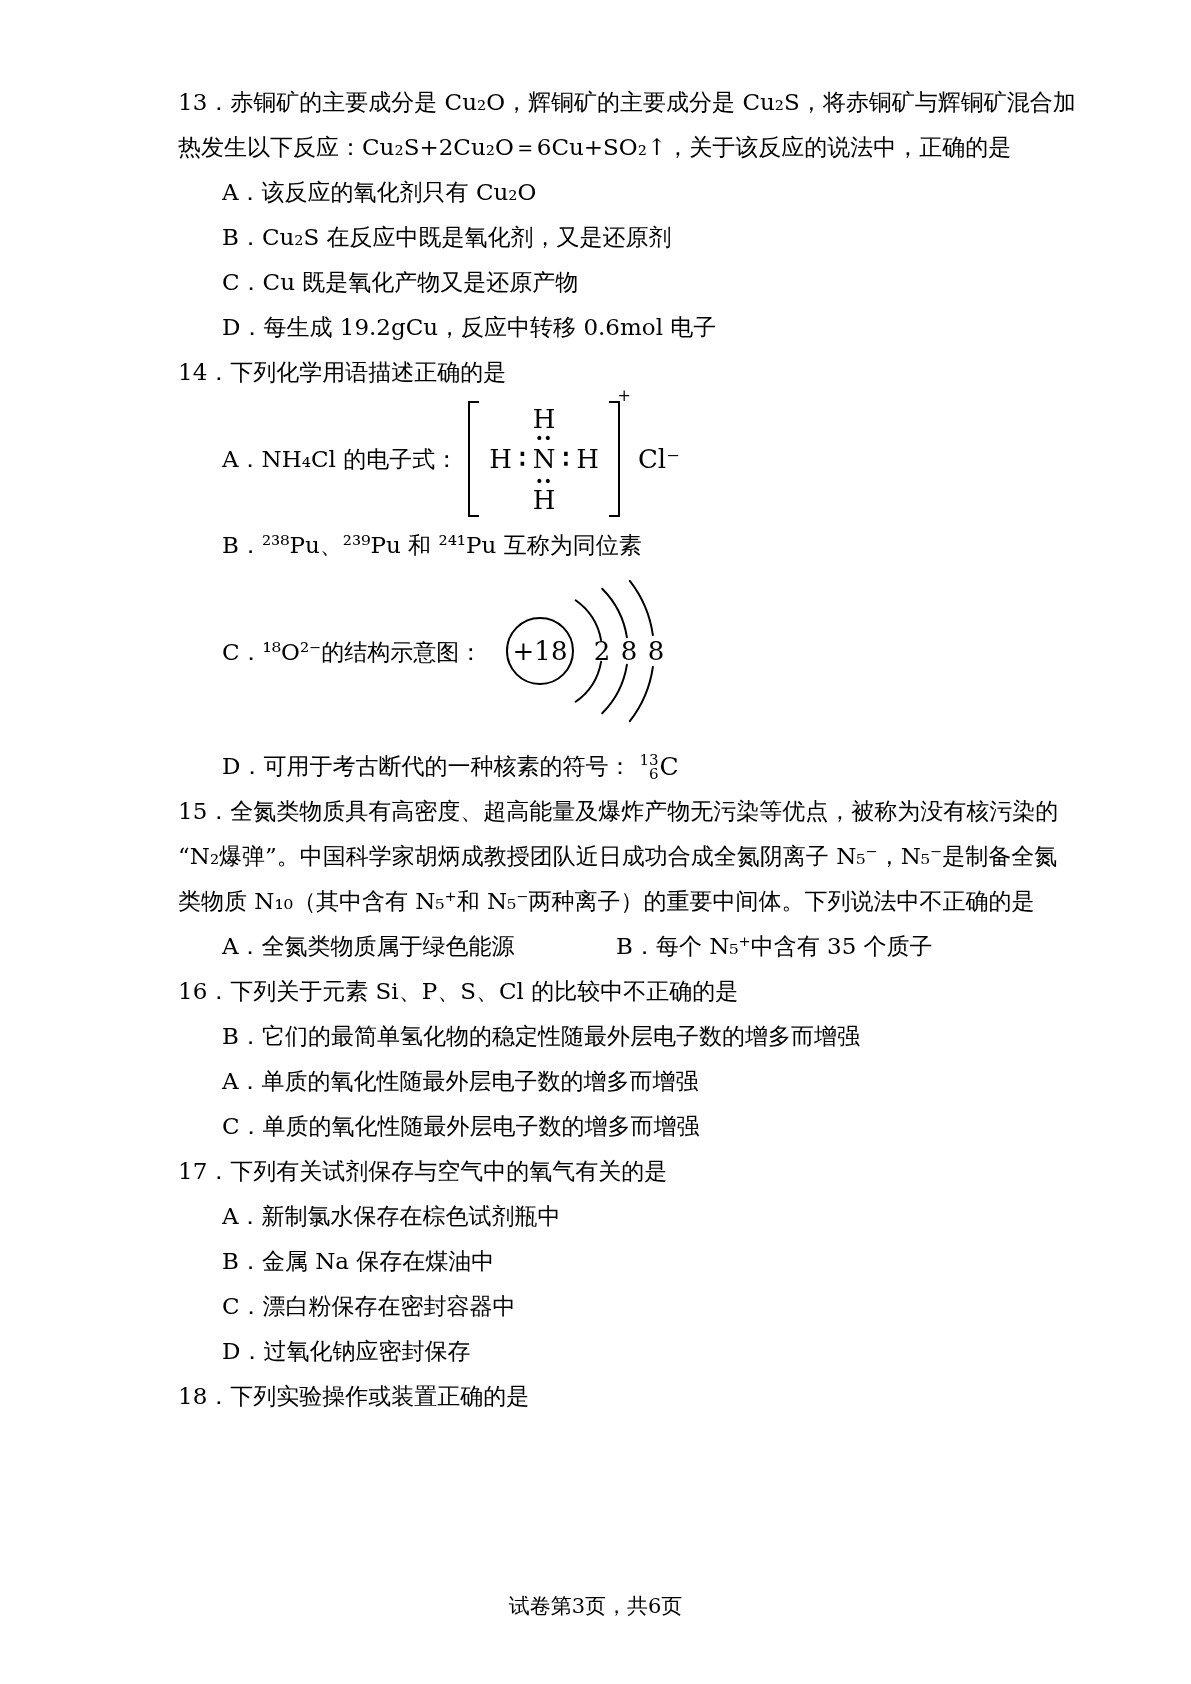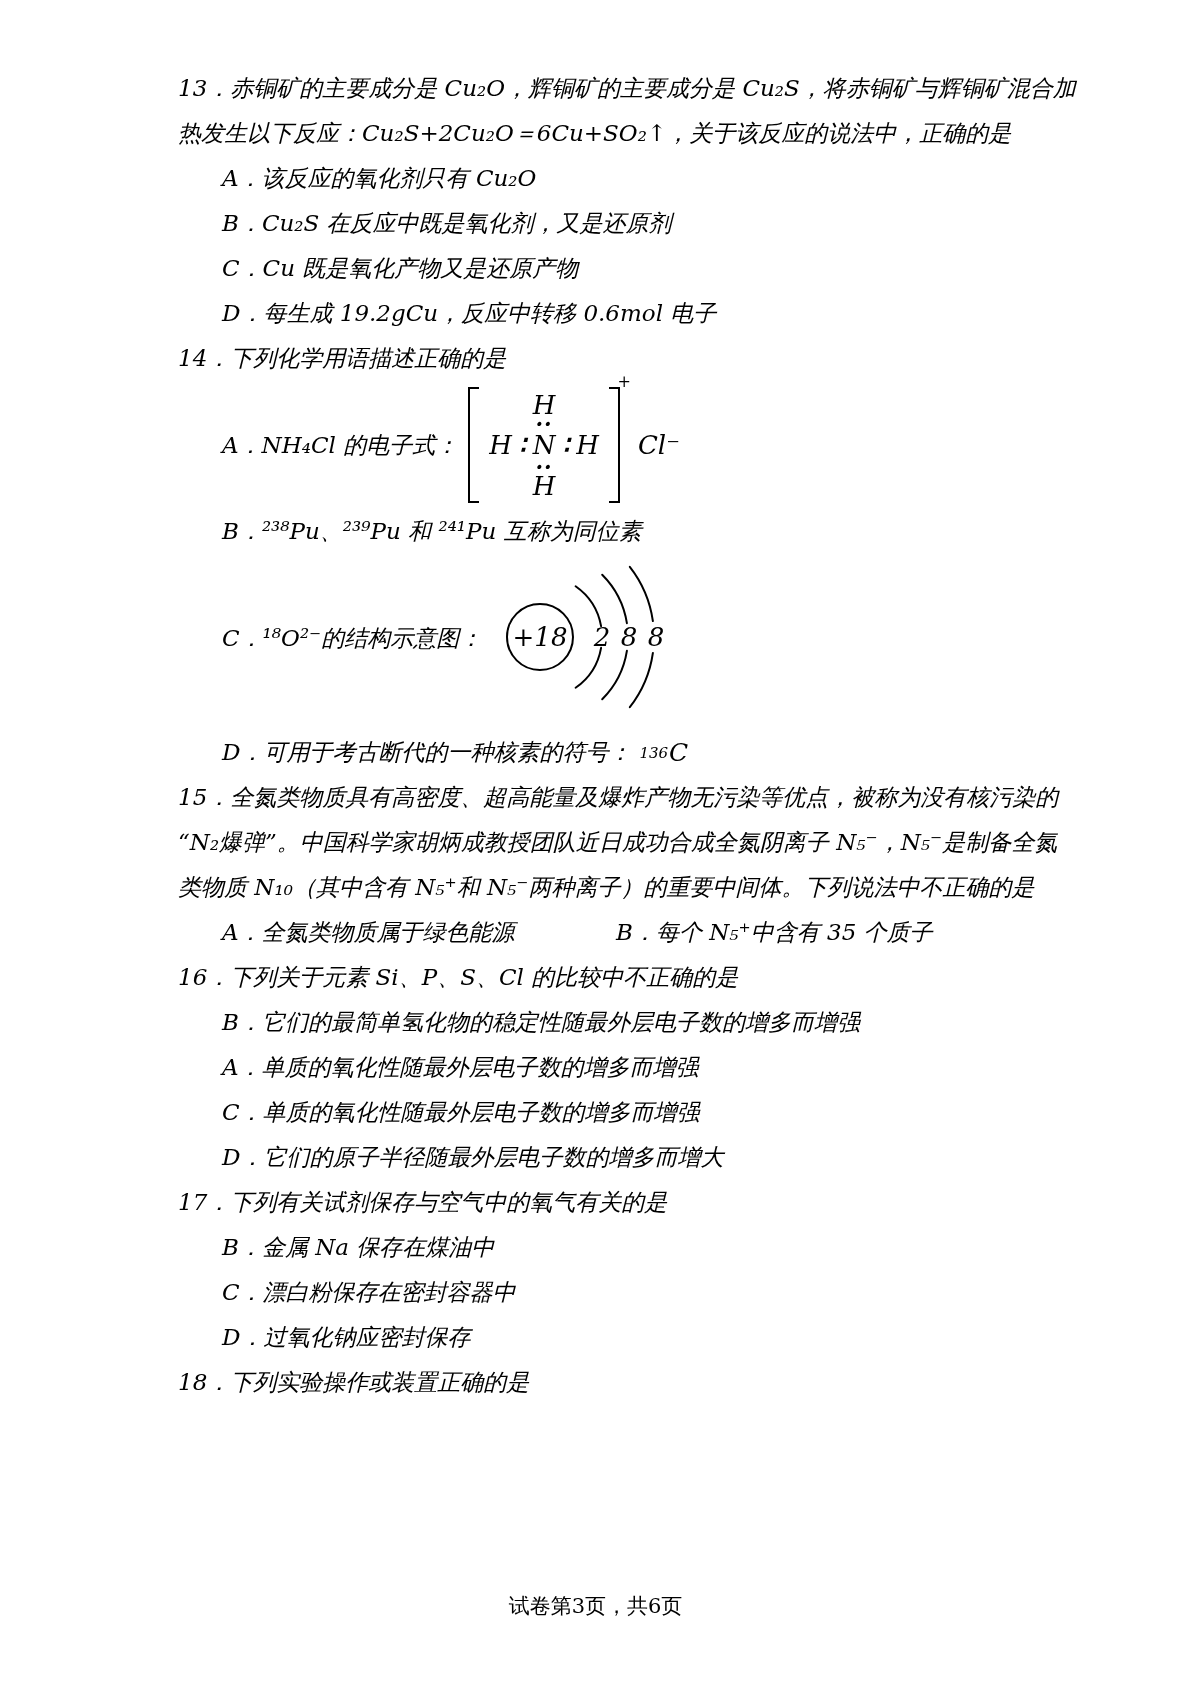--- a/index.html
+++ b/index.html
@@ -6,21 +6,21 @@
   .page {
     position:relative;
     width:1191px; height:1684px;
     background:#ffffff;
     color:#000000;
     font-family:"DejaVu Serif","Liberation Serif",serif;
     font-size:23px;
     overflow:hidden;
     margin:0 auto;
   }
-  .content { position:absolute; left:178px; top:66px; width:860px;font-style:italic; }
+  .content { position:absolute; left:178px; top:80px; width:860px; }
   .line { line-height:45px; white-space:nowrap; }
   .opt { margin-left:44px; }
   .two-col { display:flex; margin-left:44px; }
   .col-l { width:394px; flex:0 0 394px; }
 
   
   .row-lewis { display:flex; align-items:center; margin:6px 0 6px 44px; }
   .lewis { display:inline-flex; align-items:stretch; position:relative; margin-left:10px; }
   .bracket { width:9px; }
   .bracket.l { border-left:2px solid #000; border-top:2px solid #000; border-bottom:2px solid #000; }
@@ -33,21 +33,21 @@
   .lewis-charge { position:absolute; top:-13px; right:-11px; font-size:16px; line-height:1; }
   .anion { font-size:26px; margin-left:18px;text-align:center; }
 
   
   .row-atom { display:flex; align-items:center; margin:8px 0 14px 44px; }
   .row-atom svg { margin-left:8px; }
 
   
   .row-nuclide { display:flex; align-items:flex-start; line-height:45px; margin:16px 0 0 44px; }
   .nuclide { display:inline-flex; align-items:center; margin-left:8px; }
-  .nstack { display:inline-flex; flex-direction:row; align-items:flex-end; font-size:15px; line-height:14px; margin-right:1px; }
+  .nstack { display:inline-flex; flex-direction:column; align-items:flex-end; font-size:15px; line-height:14px; margin-right:1px; }
   .nsym { font-size:25px; }
 
   .footer { position:absolute; top:1592px; left:0; width:100%; text-align:center; font-size:21px; }
 </style>
 </head>
 <body>
 
 <div class="page">
   <div class="content">
 
@@ -127,25 +127,25 @@
         <div class="line col-l">A．全氮类物质属于绿色能源</div>
         <div class="line">B．每个 N₅⁺中含有 35 个质子</div>
       </div>
     </section>
 
     <section>
       <div class="line">16．下列关于元素 Si、P、S、Cl 的比较中不正确的是</div>
       <div class="line opt">B．它们的最简单氢化物的稳定性随最外层电子数的增多而增强</div>
       <div class="line opt">A．单质的氧化性随最外层电子数的增多而增强</div>
       <div class="line opt">C．单质的氧化性随最外层电子数的增多而增强</div>
-      <div class="line opt">D．它们的原子半径随最外层电子数的增多而增大</div>
     </section>
 
     <section>
       <div class="line">17．下列有关试剂保存与空气中的氧气有关的是</div>
+      <div class="line opt">A．新制氯水保存在棕色试剂瓶中</div>
       <div class="line opt">B．金属 Na 保存在煤油中</div>
       <div class="line opt">C．漂白粉保存在密封容器中</div>
       <div class="line opt">D．过氧化钠应密封保存</div>
     </section>
 
     <section>
       <div class="line">18．下列实验操作或装置正确的是</div>
     </section>
 
   </div>

